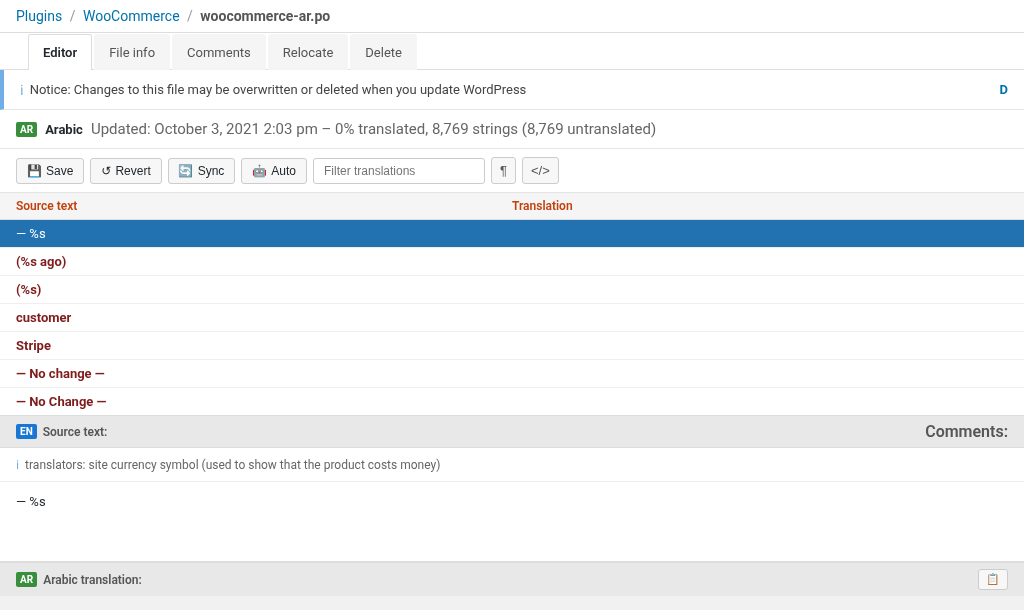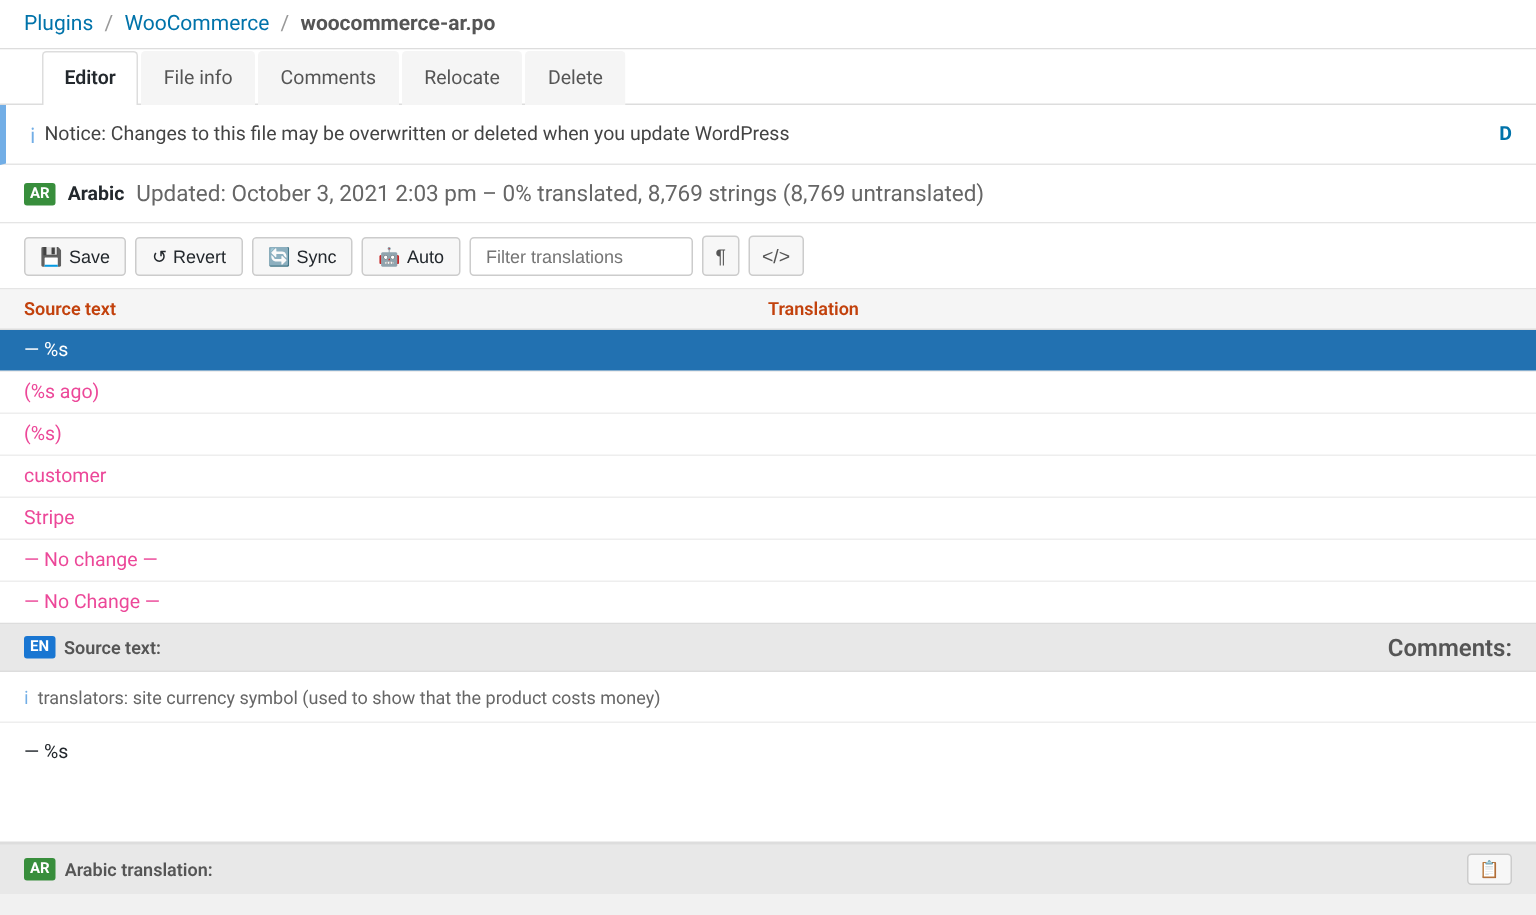--- a/index.html
+++ b/index.html
@@ -106,21 +106,21 @@
       display: flex;
       align-items: center;
       gap: 4px;
       color: #23282d;
     }
     .filter-input {
       padding: 5px 10px;
       border: 1px solid #ccc;
       border-radius: 3px;
       font-size: 12px;
-      width: 149px;
+      width: 172px;
       color: #999;
       background: #fff;
     }
     .toolbar-icon-btn {
       padding: 5px 8px;
       border: 1px solid #ccc;
       border-radius: 3px;
       background: #f7f7f7;
       cursor: pointer;
       font-size: 13px;
@@ -145,21 +145,21 @@
       display: grid;
       grid-template-columns: 1fr 1fr;
       border-bottom: 1px solid #eee;
       padding: 6px 16px;
       font-size: 13px;
       cursor: pointer;
     }
     .translation-row.selected { background: #2271b1; color: #fff; }
     .translation-row.selected .source-cell { color: #fff; }
     .source-cell { color: #23282d; }
-    .source-cell.bold-blue { color: #ec4899; font-weight: 400; }
+    .source-cell.bold-blue { color: #7f1d1d; font-weight: 700; }
 
     .editor-bottom {
       background: #f5f5f5;
       border-top: 1px solid #ddd;
     }
     .editor-source-header {
       background: #e8e8e8;
       padding: 6px 16px;
       font-size: 12px;
       font-weight: 600;

